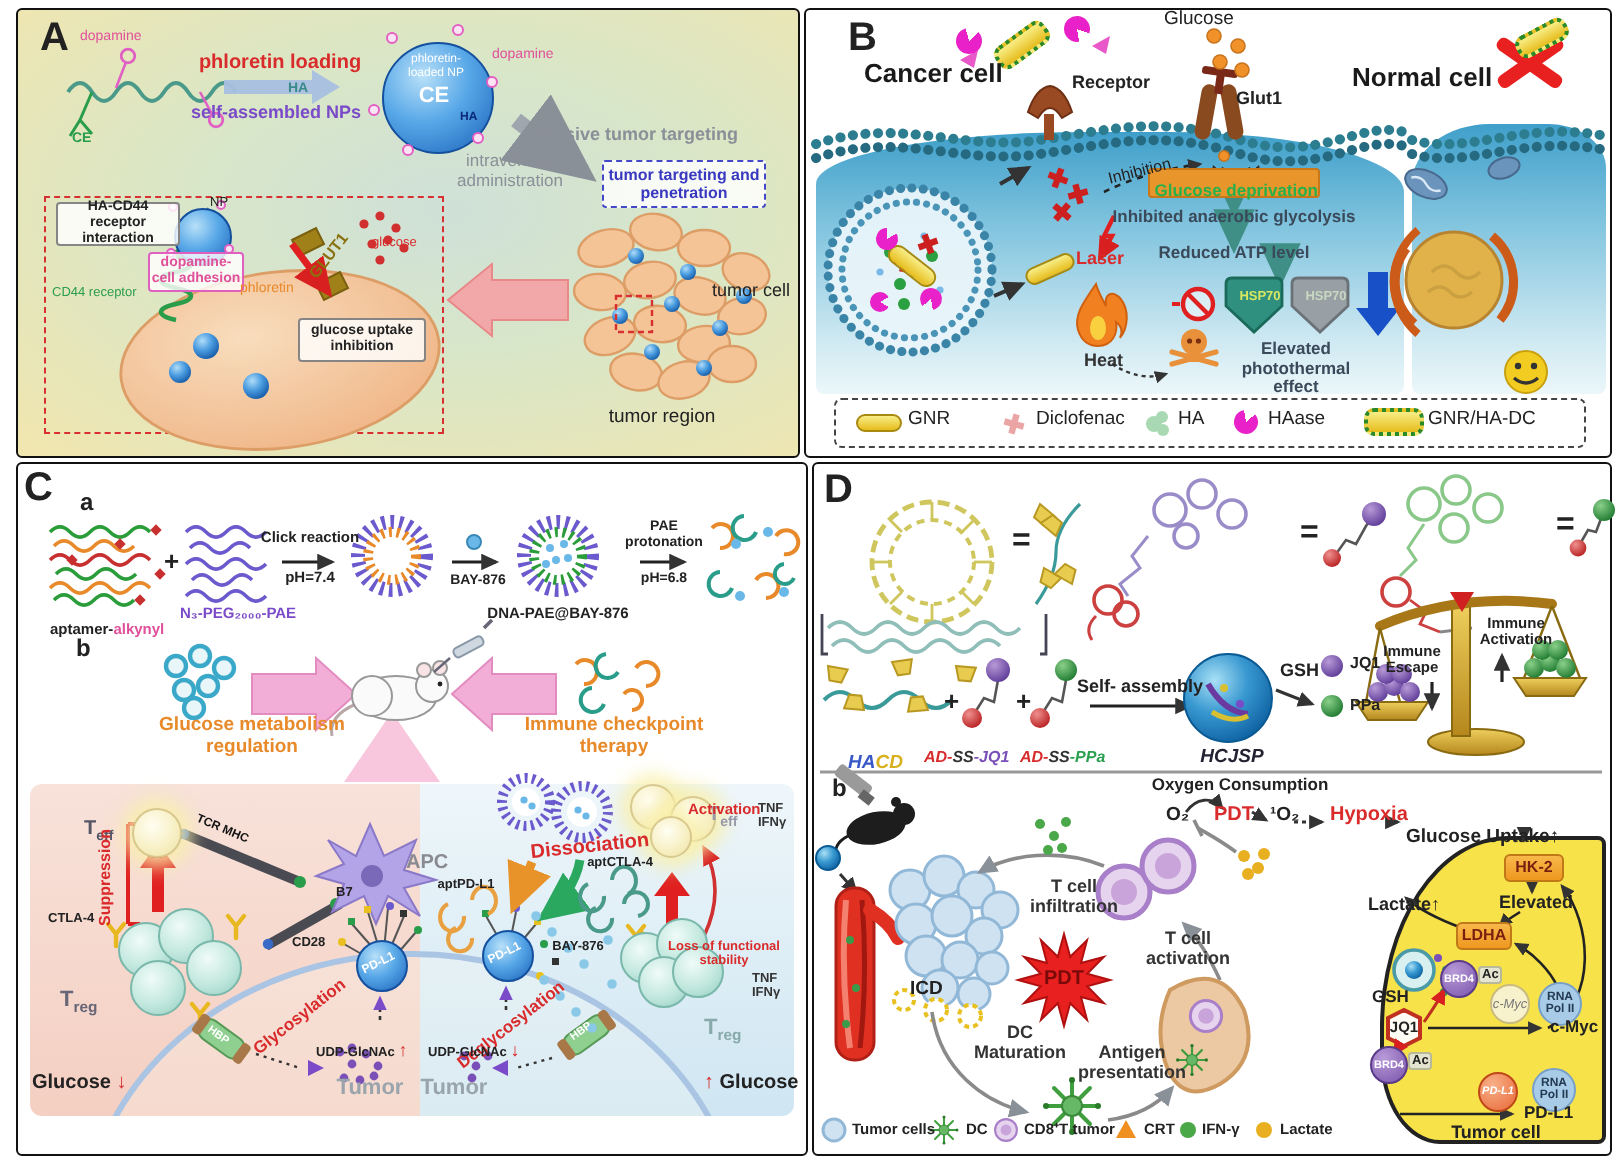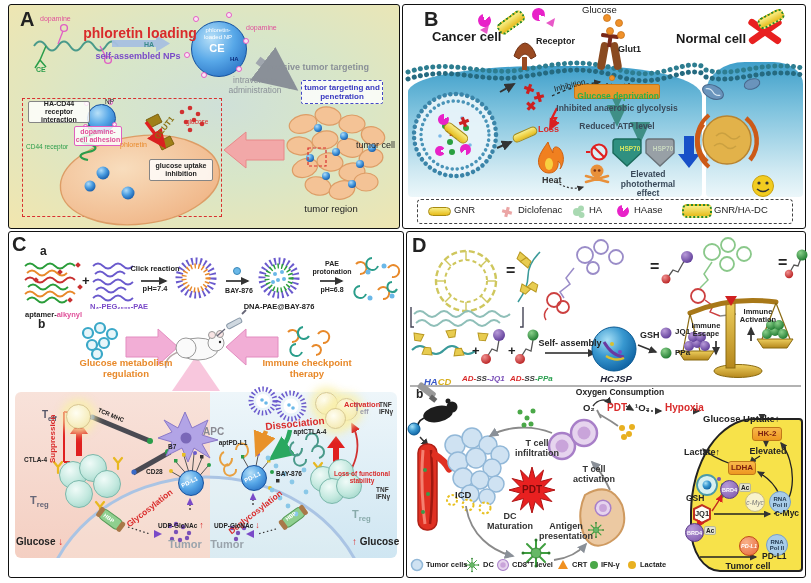--- a/index.html
+++ b/index.html
@@ -861,21 +861,21 @@
     </div>
   <div class="circ" style="left:766px;top:534px;width:22px;height:22px;background:#a8cce8;border:1px solid #78a0c8;">
     <span class="b" style="font-size:6px;color:#233a52;white-space:pre-line;line-height:1.05;">RNA
 Pol II</span>
     </div>
 
   <div class="lbl b" style="left:20px;top:8px;font-size:20px;">A</div>
   <div class="lbl pink" style="left:40px;top:15px;font-size:7px;">dopamine</div>
   <div class="lbl b teal" style="left:144px;top:41px;font-size:7px;">HA</div>
   <div class="lbl b green" style="left:36px;top:66px;font-size:7px;">CE</div>
-  <div class="lbl b red ctr" style="left:140px;top:26px;font-size:14px;">phloretin loading</div>
+  <div class="lbl b red ctr" style="left:140px;top:26px;font-size:10px;">phloretin loading</div>
   <div class="lbl b purple ctr" style="left:138px;top:51px;font-size:9px;">self-assembled NPs</div>
   <div class="lbl white ctr" style="left:218px;top:27px;font-size:6px;">phloretin-
 loaded NP</div>
   <div class="lbl b white ctr" style="left:217px;top:42px;font-size:11px;">CE</div>
   <div class="lbl b" style="left:230px;top:56px;font-size:6px;color:#0a2a7a;">HA</div>
   <div class="lbl pink" style="left:246px;top:24px;font-size:7px;">dopamine</div>
   <div class="lbl b gray ctr" style="left:318px;top:62px;font-size:9px;">passive tumor targeting</div>
   <div class="lbl gray ctr" style="left:255px;top:76px;font-size:8.5px;">intravenous
 administration</div>
   <div class="box" style="left:301px;top:80px;width:82px;height:24px;border:1.5px dashed #4448c8;color:#3838c0;font-size:8px;">
@@ -902,21 +902,21 @@
   <div class="lbl b" style="left:432px;top:30px;font-size:13px;color:#1a1a1a;">Cancer cell</div>
   <div class="lbl b" style="left:676px;top:32px;font-size:13px;color:#1a1a1a;">Normal cell</div>
   <div class="lbl" style="left:582px;top:5px;font-size:9.5px;">Glucose</div>
   <div class="lbl b" style="left:536px;top:36px;font-size:9px;">Receptor</div>
   <div class="lbl b" style="left:618px;top:44px;font-size:9px;">Glut1</div>
   <div class="lbl" style="left:554px;top:82px;font-size:8px;transform:rotate(-14deg);">Inhibition</div>
   <div class="lbl b navy ctr" style="left:617px;top:104px;font-size:8.5px;">Inhibited anaerobic glycolysis</div>
   <div class="lbl b navy ctr" style="left:617px;top:122px;font-size:8.5px;">Reduced ATP level</div>
   <div class="lbl b ctr" style="left:630px;top:145px;font-size:6.5px;color:#d8e860;">HSP70</div>
   <div class="lbl b ctr" style="left:663px;top:145px;font-size:6.5px;color:#c8d8c0;">HSP70</div>
-  <div class="lbl b red" style="left:538px;top:124px;font-size:9px;">Loss</div>
+  <div class="lbl b red" style="left:538px;top:124px;font-size:9px;">Laser</div>
   <div class="lbl b" style="left:542px;top:175px;font-size:9px;color:#333;">Heat</div>
   <div class="lbl b navy ctr" style="left:648px;top:170px;font-size:8.5px;">Elevated
 photothermal
 effect</div>
   <div class="lbl" style="left:454px;top:205px;font-size:9.5px;">GNR</div>
   <div class="lbl" style="left:518px;top:205px;font-size:9.5px;">Diclofenac</div>
   <div class="lbl" style="left:589px;top:205px;font-size:9.5px;">HA</div>
   <div class="lbl" style="left:634px;top:205px;font-size:9.5px;">HAase</div>
   <div class="lbl" style="left:714px;top:205px;font-size:9.5px;">GNR/HA-DC</div>
 
@@ -1022,18 +1022,18 @@
   <div class="lbl b" style="left:684px;top:437px;font-size:9px;">
     <span>Lactate</span><span>↑</span></div>
   <div class="lbl b ctr" style="left:768px;top:446px;font-size:9px;">Elevated</div>
   <div class="lbl b" style="left:686px;top:494px;font-size:8.5px;">GSH</div>
   <div class="lbl b ctr" style="left:702px;top:510px;font-size:7.5px;">JQ1</div>
   <div class="lbl b" style="left:775px;top:509px;font-size:8.5px;">c-Myc</div>
   <div class="lbl b" style="left:762px;top:552px;font-size:8.5px;">PD-L1</div>
   <div class="lbl b ctr" style="left:748px;top:561px;font-size:9px;">Tumor cell</div>
   <div class="lbl b" style="left:426px;top:561px;font-size:7.5px;">Tumor cells</div>
   <div class="lbl b" style="left:483px;top:561px;font-size:7.5px;">DC</div>
-  <div class="lbl b" style="left:512px;top:561px;font-size:7.5px;">CD8⁺T level</div>
+  <div class="lbl b" style="left:512px;top:561px;font-size:7.5px;">CD8⁺T tumor</div>
   <div class="lbl b" style="left:572px;top:561px;font-size:7.5px;">CRT</div>
   <div class="lbl b" style="left:601px;top:561px;font-size:7.5px;">IFN-γ</div>
   <div class="lbl b" style="left:640px;top:561px;font-size:7.5px;">Lactate</div>
 
 </div>
 
 </body></html>

